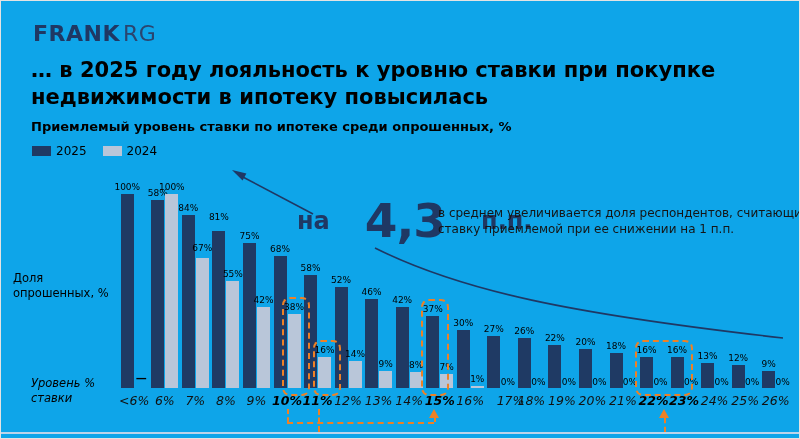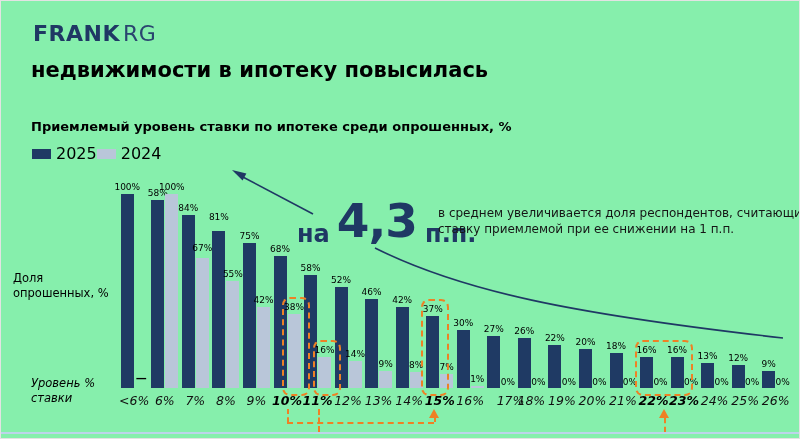--- a/index.html
+++ b/index.html
@@ -1,58 +1,59 @@
 <!DOCTYPE html>
 <html><head>
 <meta charset="utf-8">
 <style>
   html,body { margin:0; padding:0; background:#fff; }
   #page {
-    position:relative; width:800px; height:439px; background:#86efac;
+    position:relative; width:800px; height:439px; background:#0ea5e9;
     font-family:"DejaVu Sans", "Liberation Sans", sans-serif; overflow:hidden;
     border:1px solid #e3e3e3; box-sizing:border-box;text-decoration:underline;
   }
   .logo { position:absolute; left:32px; top:20px; font-size:22px; color:#1f3864; letter-spacing:0.5px; }
   .logo .frank { font-weight:bold; }
   .logo .rg { font-weight:400; margin-left:3px; color:#2a456f; }
   .title { position:absolute; left:30px; top:56px; font-size:21px; font-weight:bold; color:#000; line-height:27px; white-space:nowrap; }
   .subtitle { position:absolute; left:30px; top:118px; font-size:13px; font-weight:bold; color:#000; white-space:nowrap; }
-  .legend { position:absolute; left:31px; top:143px; display:flex; align-items:center; font-size:16px; color:#000; }
+  .legend { position:absolute; left:31px; top:143px; display:flex; gap:16px; align-items:center; font-size:12px; color:#000; }
   .legend-item { display:flex; align-items:center; }
   .sw { width:19px; height:10px; display:inline-block; margin-right:5px; }
   .ylabel { position:absolute; left:12px; top:270px; font-size:11.5px; color:#000; line-height:15px; }
   .xaxis-caption { position:absolute; left:30px; top:375px; font-size:11.5px; font-style:italic; color:#000; line-height:15px; }
   #chart { position:absolute; left:118px; top:170px; width:672px; height:260px; }
   .bar { position:absolute; }
   .vlabel { position:absolute; width:36px; font-size:9px; color:#000; text-align:center; white-space:nowrap; }
   .dash { font-weight:bold; font-size:11px; }
   .xcat { position:absolute; font-size:12.5px; font-style:italic; color:#111; text-align:center; }
   .xcat.bold { font-weight:bold; color:#000; }
   .hbox { position:absolute; border:2px dashed #ee8125; border-radius:8px; z-index:5; }
   .conn-v { position:absolute; width:0; border-left:2px dashed #ee8125; }
   .conn-h { position:absolute; height:0; border-top:2px dashed #ee8125; }
   .arrow-up { position:absolute; width:0; height:0; border-left:5px solid transparent; border-right:5px solid transparent; border-bottom:9px solid #ee8125; }
-  .annotation { position:absolute; left:296px; top:192px; display:flex; align-items:flex-end; color:#1f3864; font-weight:bold; }
+  .annotation { position:absolute; left:296px; top:192px; display:flex; align-items:center; color:#1f3864; font-weight:bold;gap:28px; }
   .annotation .pre { font-size:24px; margin-right:7px; }
   .annotation .big { font-size:47px; letter-spacing:-1px; }
   .annotation .suf { font-size:24px; margin-left:8px; }
   .ann-desc { position:absolute; left:437px; top:204px; font-size:12px; color:#151515; line-height:16px; white-space:nowrap; }
   #curve-overlay { position:absolute; left:0; top:0; width:800px; height:439px; pointer-events:none; }
   .footer-line { position:absolute; left:0; top:431px; width:800px; height:2px; background:#bcd4ea; }
 </style>
 </head>
 <body>
 
 <div id="page">
 
   <div class="logo">
     <span class="frank">FRANK</span><span class="rg">RG</span>
   </div>
 
   <div class="title">
+    <div>… в 2025 году лояльность к уровню ставки при покупке</div>
     <div>недвижимости в ипотеку повысилась</div>
   </div>
 
   <div class="subtitle">Приемлемый уровень ставки по ипотеке среди опрошенных, %</div>
 
   <div class="legend">
     <span class="legend-item">
       <span class="sw" style="background: rgb(31, 58, 100);"></span>
       <span>2025</span>
     </span>

